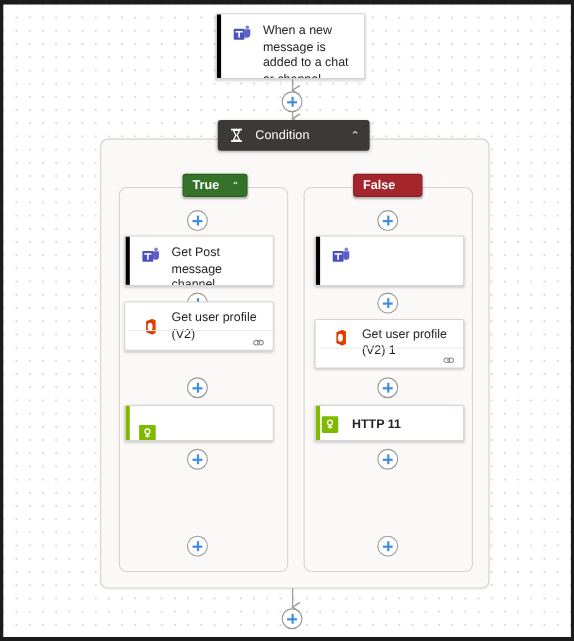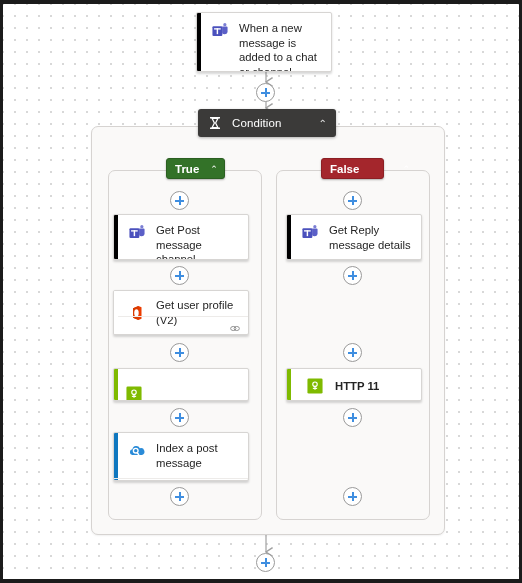--- a/index.html
+++ b/index.html
@@ -212,21 +212,21 @@
             <rect x="6.3" y="6.9" width="1.6" height="6.6" fill="#ffffff"></rect>
           </svg>
         </span>
         <span class="label">Get Post message channel</span>
       </div>
 
     </div>
 
     <div class="plus" style="left:167px;top:262px;"></div>
 
-    <div class="card compact" style="left:110px;top:286px;width:136px;height:45px;">
+    <div class="card compact" style="left:110px;top:270px;width:136px;height:45px;">
       <div class="accent" style="background:#ffffff;"></div>
       <div class="body">
         <span class="ico">
           <svg viewBox="0 0 20 20" width="18" height="18">
             <path d="M11.6 2.2 L5.6 4.6 L5.6 15.4 L11.6 17.8 L15.0 16.4 L15.0 3.6 Z" fill="#eb3c00"></path>
             <path d="M11.6 2.2 L5.6 4.6 L5.6 15.4 L11.6 17.8 Z" fill="#d83b01"></path>
             <ellipse cx="9.4" cy="10.0" rx="2.5" ry="4.1" fill="#ffffff"></ellipse>
           </svg>
         </span>
         <span class="label">Get user profile (V2)</span>
@@ -253,36 +253,20 @@
             <rect x="8.3" y="9" width="1.4" height="4.2" fill="#ffffff"></rect>
             <rect x="6.6" y="11" width="4.8" height="1.3" fill="#ffffff"></rect>
           </svg>
         </span>
         <span class="label" style="font-weight:bold;margin-top:23px;">HTTP 1</span>
       </div>
     </div>
 
     <div class="plus" style="left:167px;top:404px;"></div>
 
-    <div class="card" style="left:110px;top:428px;width:136px;height:49px;">
-      <div class="accent" style="background:#0f77bf;"></div>
-      <div class="body">
-        <span class="ico">
-          <svg viewBox="0 0 20 20" width="18" height="18">
-            <path d="M4.6 14.4 a3.2 3.2 0 0 1 .3-6.3 4.3 4.3 0 0 1 8.2-1.1 3.4 3.4 0 0 1 2.5 7.4z" fill="#2a8bd8"></path>
-            <circle cx="8.6" cy="9.6" r="2.6" fill="none" stroke="#ffffff" stroke-width="1.5"></circle>
-            <rect x="10.3" y="11.3" width="3.6" height="1.6" rx=".8" fill="#ffffff" transform="rotate(42 10.3 11.3)"></rect>
-          </svg>
-        </span>
-        <span class="label">Index a post message</span>
-      </div>
-      <div class="footer">
-        
-      </div>
-    </div>
 
     <div class="plus" style="left:167px;top:483px;"></div>
 
     <div class="branch" style="left:273px;top:166px;width:152px;height:348px;"></div>
 
     <div class="pill false" style="left:318px;top:154px;width:63px;">
       <span>False</span>
       <span class="pchev">⌃</span>
     </div>
 
@@ -293,33 +277,53 @@
       <div class="body">
         <span class="ico">
           <svg viewBox="0 0 20 20" width="18" height="18">
             <path d="M12.4 5.0h5.0a1.0 1.0 0 0 1 1.0 1.0v4.2a3.4 3.4 0 0 1-3.4 3.4h-.2a3.4 3.4 0 0 1-2.4-1.0z" fill="#5b5fc7"></path>
             <circle cx="15.4" cy="3.0" r="1.8" fill="#7b7fd4"></circle>
             <rect x="1.6" y="4.6" width="11.0" height="11.0" rx="1.2" fill="#4b51bd"></rect>
             <rect x="3.4" y="6.9" width="7.4" height="1.5" fill="#ffffff"></rect>
             <rect x="6.3" y="6.9" width="1.6" height="6.6" fill="#ffffff"></rect>
           </svg>
         </span>
-        <span class="label">Get Reply message details</span>
       </div>
 
     </div>
 
     <div class="plus" style="left:340px;top:262px;"></div>
 
+    <div class="card" style="left:283px;top:286px;width:136px;height:45px;">
+      <div class="accent" style="background:#ffffff;"></div>
+      <div class="body" style="padding-top:6px;">
+        <span class="ico">
+          <svg viewBox="0 0 20 20" width="18" height="18">
+            <path d="M11.6 2.2 L5.6 4.6 L5.6 15.4 L11.6 17.8 L15.0 16.4 L15.0 3.6 Z" fill="#eb3c00"></path>
+            <path d="M11.6 2.2 L5.6 4.6 L5.6 15.4 L11.6 17.8 Z" fill="#d83b01"></path>
+            <ellipse cx="9.4" cy="10.0" rx="2.5" ry="4.1" fill="#ffffff"></ellipse>
+          </svg>
+        </span>
+        <span class="label">Get user profile (V2) 1</span>
+      </div>
+      <div class="footer" style="position:absolute;left:4px;right:0;bottom:0;">
+        <span class="chain">
+          <svg viewBox="0 0 14 12" width="12" height="11">
+            <ellipse cx="5" cy="6" rx="3.1" ry="2.4" fill="none" stroke="#8d8d8d" stroke-width="1.1"></ellipse>
+            <ellipse cx="9" cy="6" rx="3.1" ry="2.4" fill="none" stroke="#8d8d8d" stroke-width="1.1"></ellipse>
+          </svg>
+        </span>
+      </div>
+    </div>
 
     <div class="plus" style="left:340px;top:339px;"></div>
 
     <div class="card compact" style="left:283px;top:364px;width:136px;height:33px;">
       <div class="accent" style="background:#7fba00;"></div>
-      <div class="body" style="padding-left:17px;">
+      <div class="body" style="padding-left:2px;">
         <span class="ico">
           <svg viewBox="0 0 18 18" width="16" height="16">
             <rect x="0.5" y="0.5" width="17" height="17" rx="1.5" fill="#7fba00"></rect>
             <circle cx="9" cy="7" r="2.5" fill="none" stroke="#ffffff" stroke-width="1.3"></circle>
             <rect x="8.3" y="9" width="1.4" height="4.2" fill="#ffffff"></rect>
             <rect x="6.6" y="11" width="4.8" height="1.3" fill="#ffffff"></rect>
           </svg>
         </span>
         <span class="label" style="font-weight:bold;">HTTP 11</span>
       </div>

